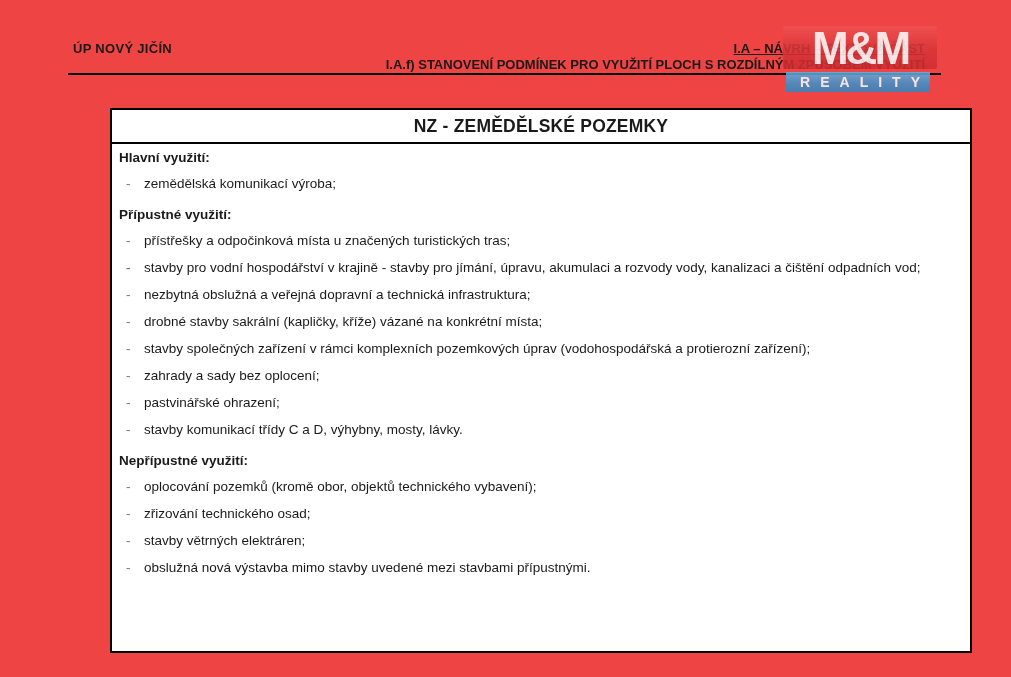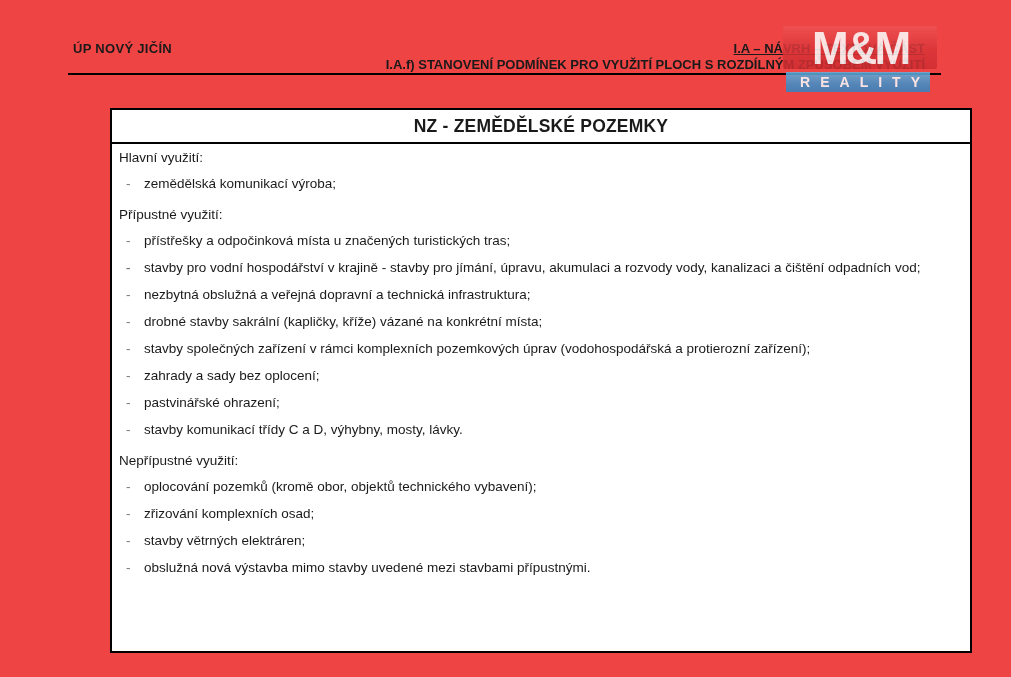--- a/index.html
+++ b/index.html
@@ -92,21 +92,21 @@
   .doc-title {
     font-size: 17.5px;
     font-weight: bold;
     letter-spacing: 0.2px;
   }
   .doc-body {
     padding: 5px 8px 6px 7px;
     font-size: 13.5px;
   }
   .section-heading {
-    font-weight: normal;
+    font-weight: bold;
     line-height: 18px;
     margin-bottom: 8px;
   }
   .section + .section .section-heading { margin-top: 13px; }
   .item-list { list-style: none; }
   .item {
     position: relative;
     padding-left: 25px;
     margin-bottom: 9px;
     line-height: 18px;
@@ -163,21 +163,21 @@
             <li class="item"><span class="dash">-</span><span>stavby společných zařízení v rámci komplexních pozemkových úprav (vodohospodářská  a protierozní zařízení);</span></li>
             <li class="item"><span class="dash">-</span><span>zahrady a sady bez oplocení;</span></li>
             <li class="item"><span class="dash">-</span><span>pastvinářské ohrazení;</span></li>
             <li class="item"><span class="dash">-</span><span>stavby komunikací třídy C a D, výhybny, mosty, lávky.</span></li>
           </ul>
         </div>
         <div class="section">
           <div class="section-heading">Nepřípustné využití:</div>
           <ul class="item-list">
             <li class="item"><span class="dash">-</span><span>oplocování pozemků (kromě obor, objektů technického vybavení);</span></li>
-            <li class="item"><span class="dash">-</span><span>zřizování komplexních osad;</span></li>
+            <li class="item"><span class="dash">-</span><span>zřizování technického osad;</span></li>
             <li class="item"><span class="dash">-</span><span>stavby větrných elektráren;</span></li>
             <li class="item"><span class="dash">-</span><span>obslužná nová výstavba mimo stavby uvedené mezi stavbami přípustnými.</span></li>
           </ul>
         </div>
       </div>
   </div>
 
 </div>
 
 </body></html>

